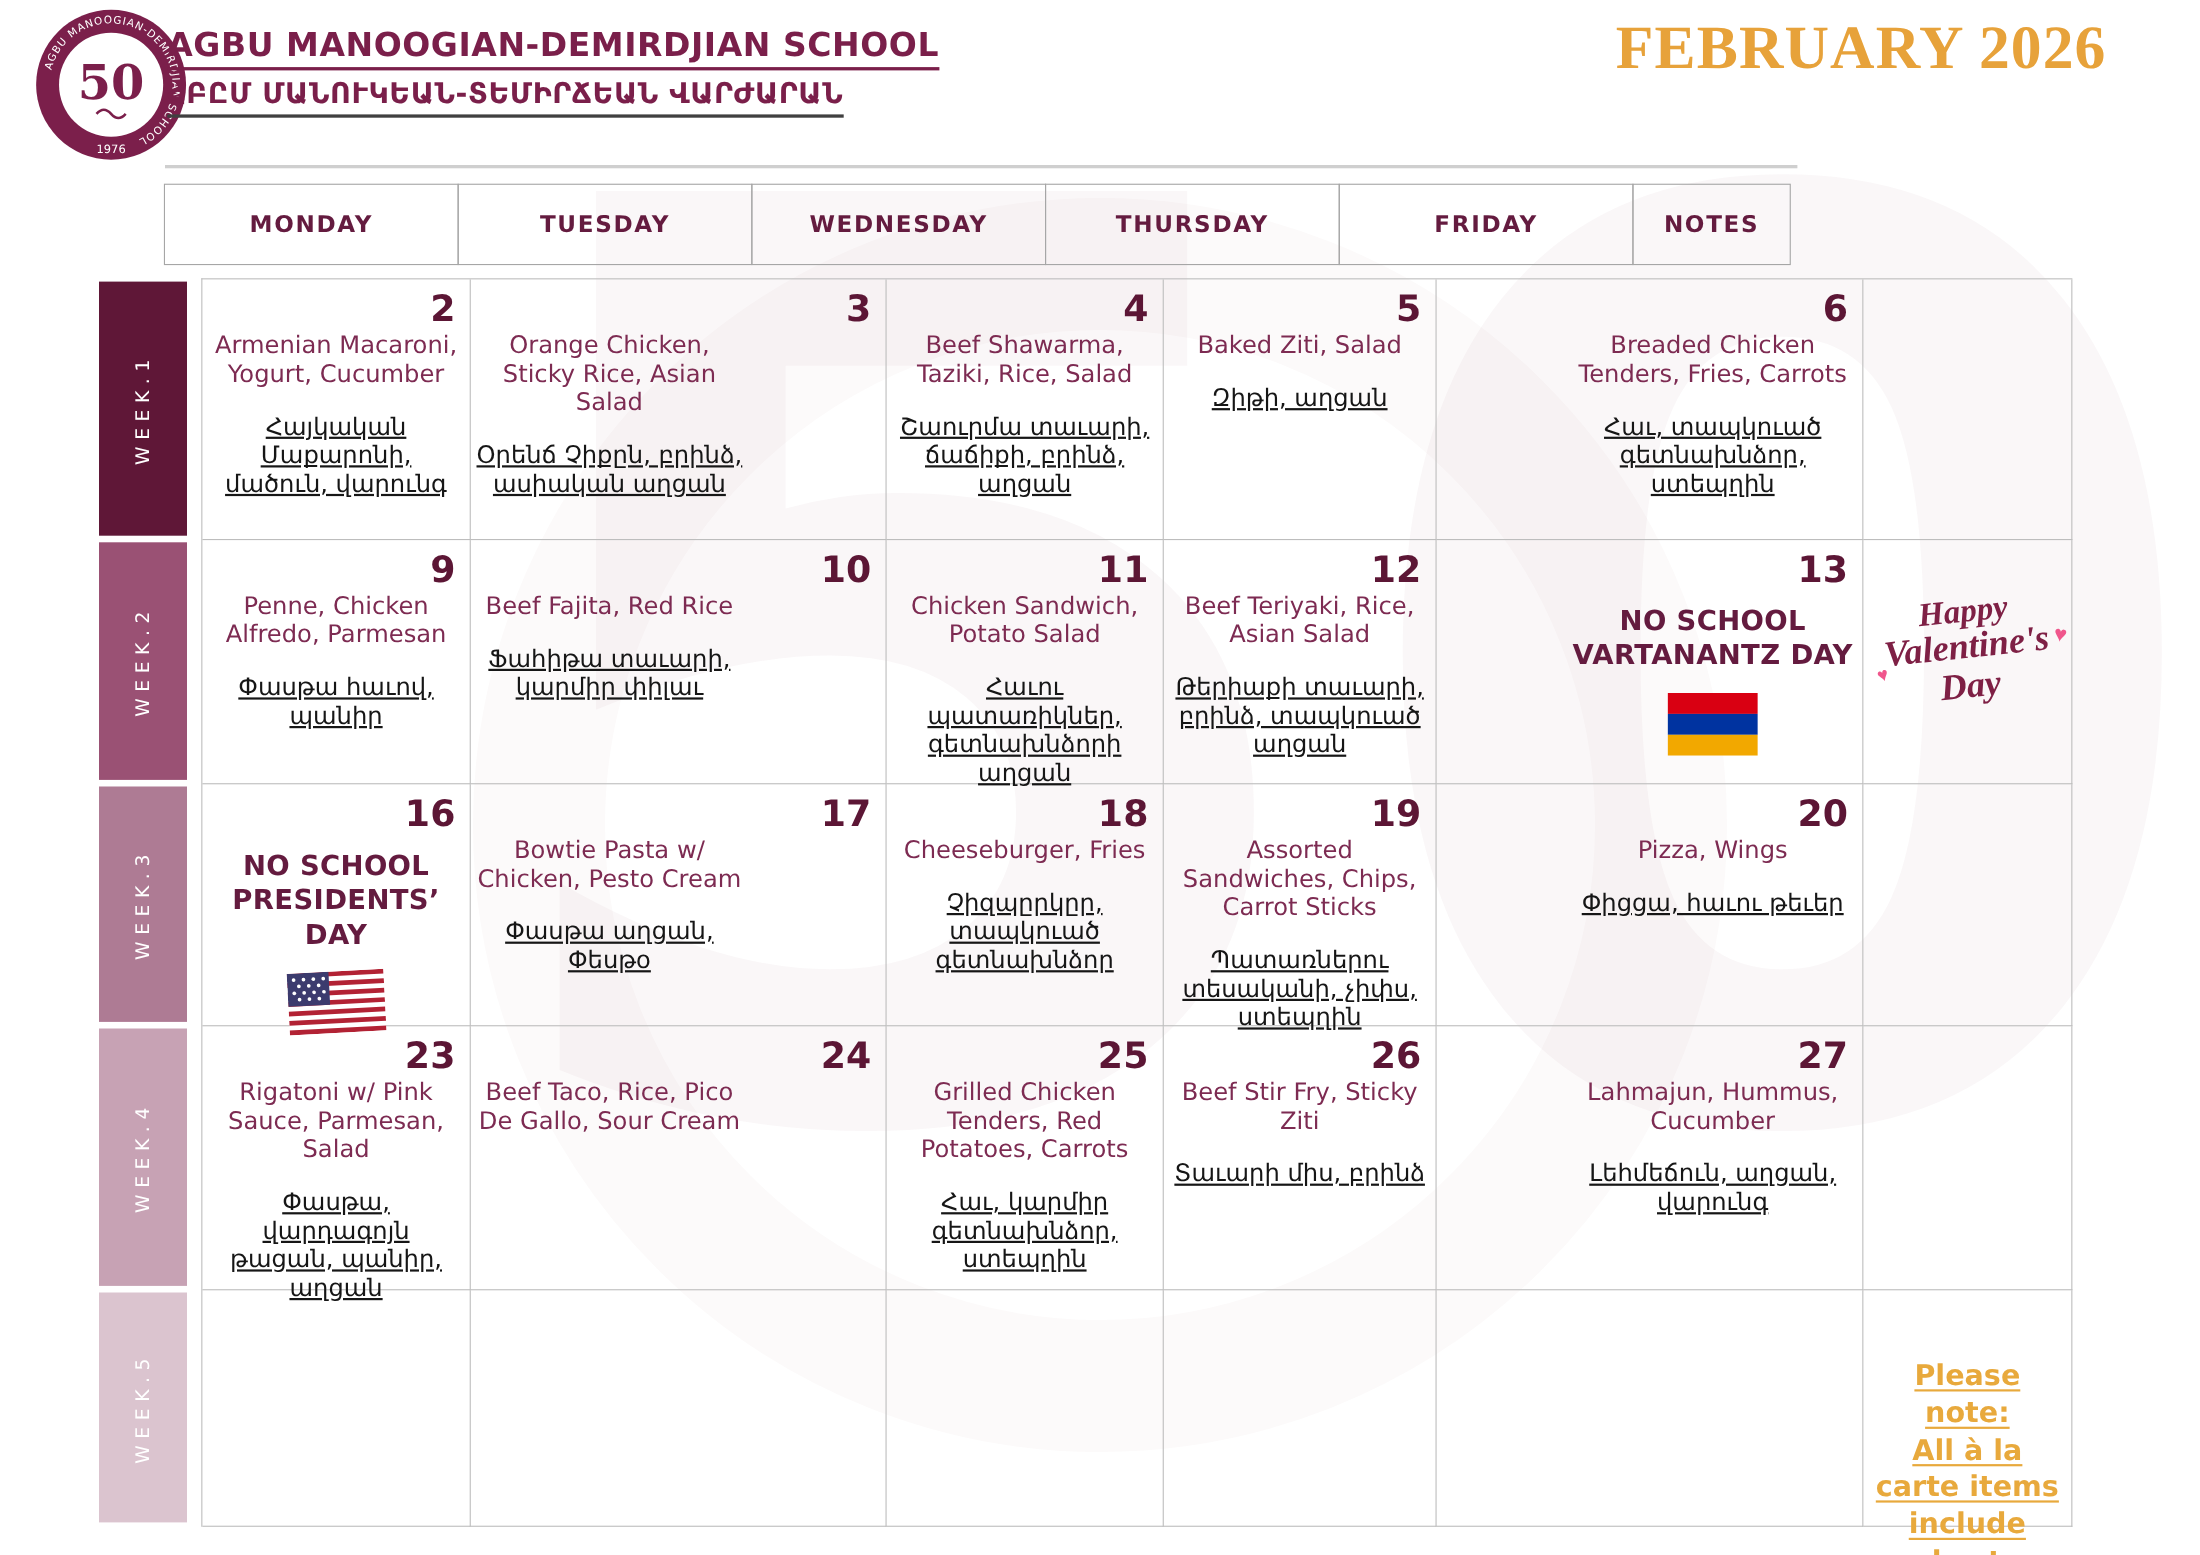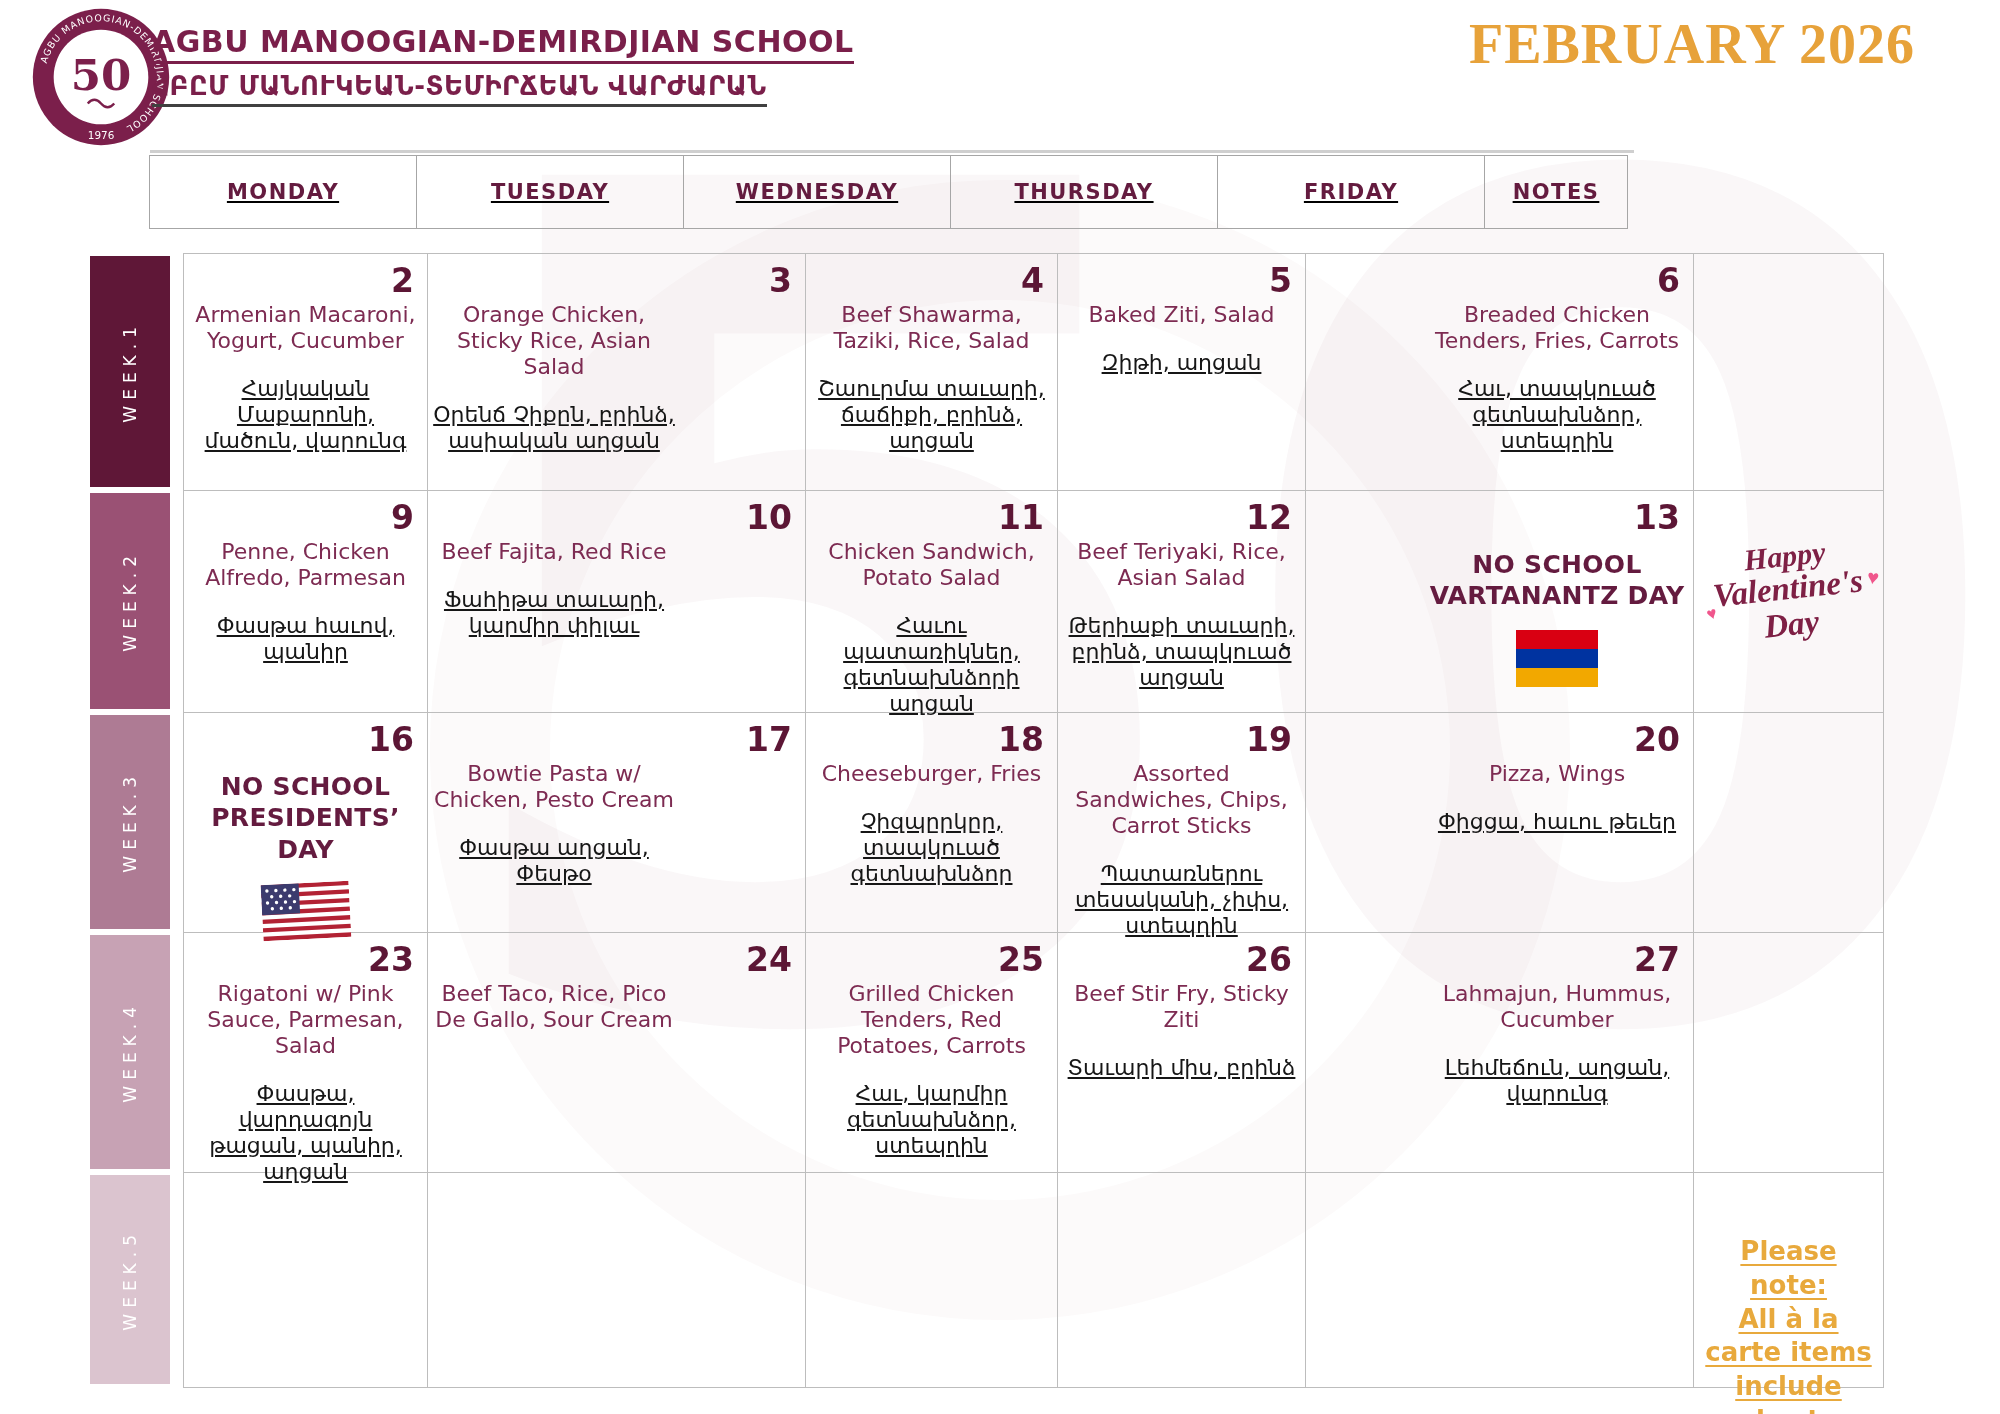--- a/index.html
+++ b/index.html
@@ -19,22 +19,22 @@
   .school-names{left:152px;top:24px;}
   .school-en{display:inline-block;font-size:30px;font-weight:bold;color:#7a1f4a;
              letter-spacing:0.5px;border-bottom:3px solid #7a1f4a;padding-bottom:2px;}
   .school-hy{display:inline-block;font-size:26px;font-weight:bold;color:#7a1f4a;
              letter-spacing:0.5px;border-bottom:3px solid #404040;padding-bottom:3px;margin-top:7px;}
   .month-title{right:85px;top:12px;font-family:"Liberation Serif",serif;font-size:56px;
                font-weight:bold;color:#e7a23a;letter-spacing:1px;}
 
   
   .hdr-topline{left:150px;top:150px;width:1484px;height:3px;background:#cfcfcf;}
-  .hdr-grid{left:150px;top:155px;display:grid;grid-template-columns:267px 267px 267px 267px 267px 143px;
-            grid-template-rows:74px;text-decoration:underline;}
+  .hdr-grid{left:150px;top:167px;display:grid;grid-template-columns:267px 267px 267px 267px 267px 143px;
+            grid-template-rows:74px;}
   .hbox{border:1px solid #a6a6a6;margin-left:-1px;display:flex;align-items:center;justify-content:center;
         font-size:21px;font-weight:bold;letter-spacing:1.5px;color:#641b3f;background:transparent;}
 
   
   .band{left:90px;width:80px;display:flex;align-items:center;justify-content:center;}
   .band span{writing-mode:vertical-rl;transform:rotate(180deg);color:#ffffff;font-size:17px;
              letter-spacing:6px;}
   .band-1{background:#5f1737;} .band-2{background:#9a5174;} .band-3{background:#ae7b94;}
   .band-4{background:#c7a2b4;} .band-5{background:#dbc4cf;}
 

